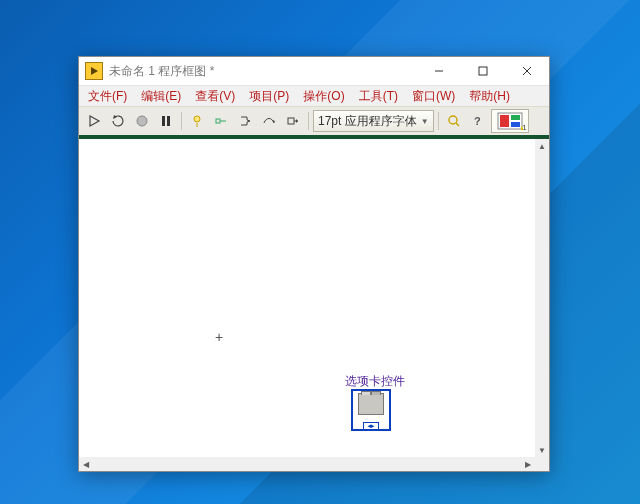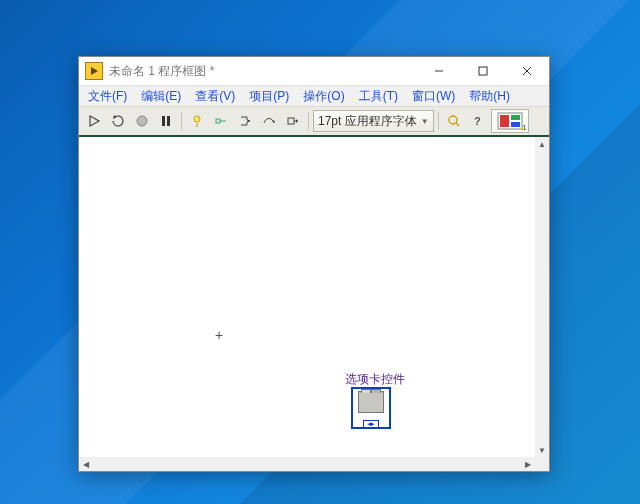--- a/index.html
+++ b/index.html
@@ -59,31 +59,31 @@
   
   .menubar {
     height: 20px;
     border-top: 1px solid #e4e4e4;
     display: flex; align-items: center;
     padding: 0 2px;
     background: #f1f1f1;
   }
   .menu-item {
     padding: 1px 7px;
-    color: #1d4ed8;
+    color: #b91c1c;
     font-size: 12px;
     white-space: nowrap;
   }
 
   
   .toolbar {
     height: 28px;
     background: #eceae5;
     border-top: 1px solid #dcdccc;
-    border-bottom: 2px solid #14532d;
+    border-bottom: 4px solid #14532d;
     display: flex; align-items: center;
     padding: 0 4px;
     gap: 2px;
   }
   .tb-btn {
     width: 20px; height: 20px;
     display: flex; align-items: center; justify-content: center;
     border: 1px solid transparent;
     border-radius: 2px;
   }

